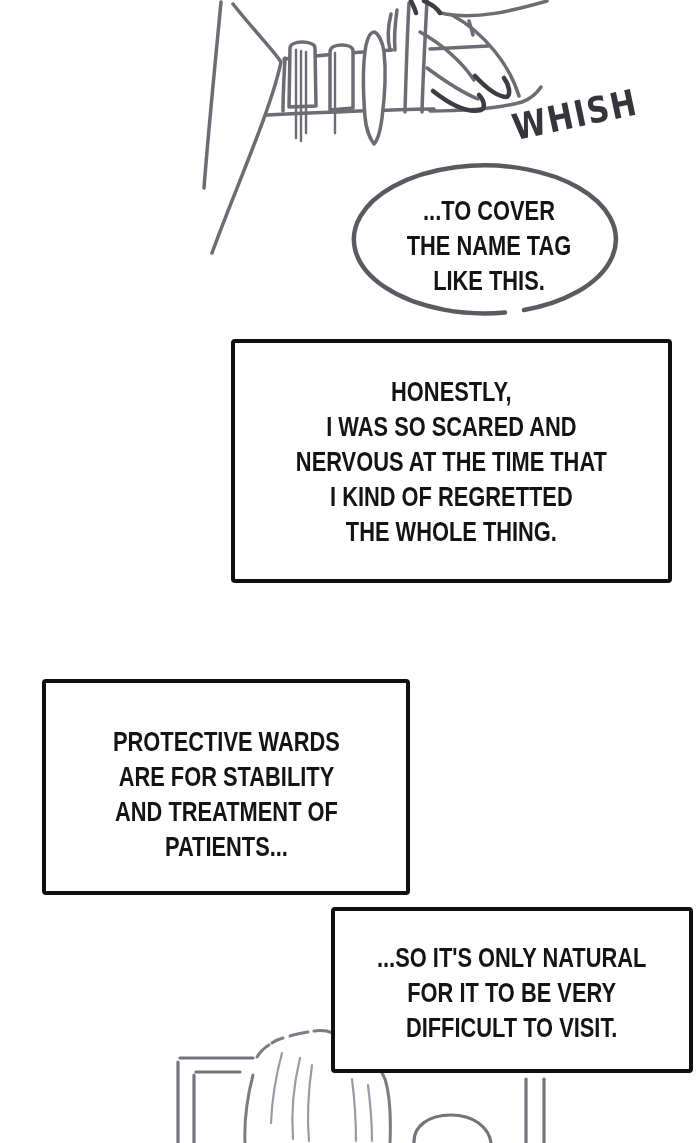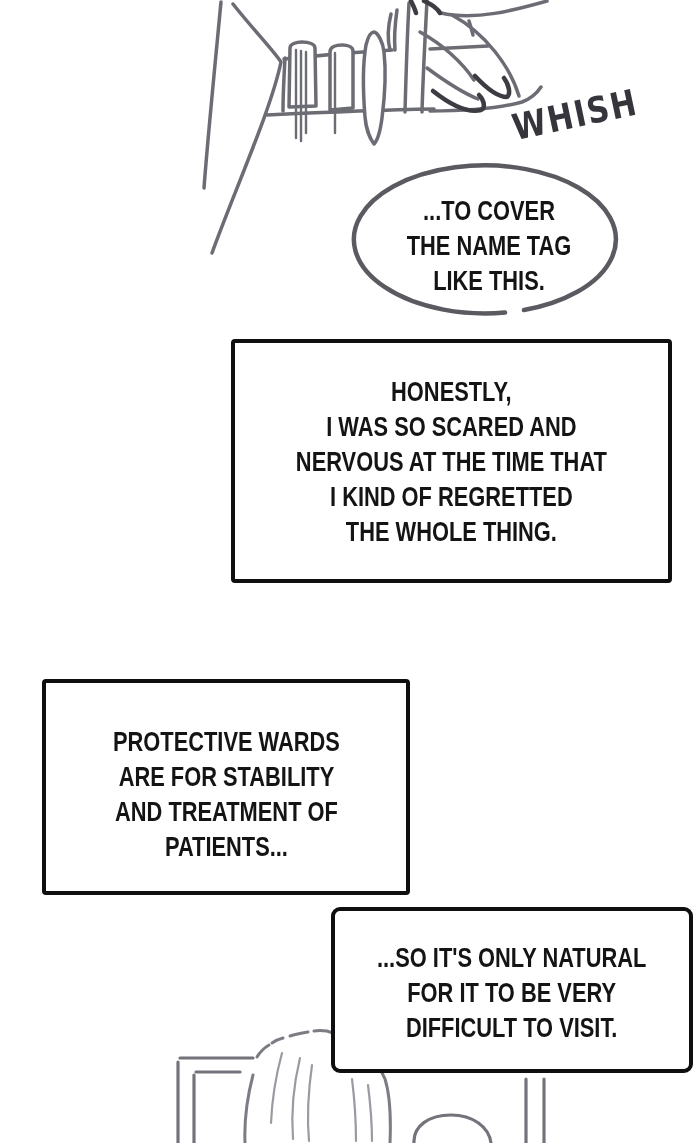--- a/index.html
+++ b/index.html
@@ -55,21 +55,21 @@
     font-size:28px;
     line-height:35px;
     color:#141414;
     text-align:center;
     white-space:pre-line;
     transform:scaleX(0.78);
     transform-origin:center;
   }
   .box1{left:231px;top:339px;width:441px;height:244px;}
   .box2{left:42px;top:679px;width:368px;height:216px;padding-top:14px;}
-  .box3{left:331px;top:907px;width:362px;height:166px;padding-top:4px;border-radius:9px;}
+  .box3{left:331px;top:907px;width:362px;height:166px;padding-top:4px;}
 </style>
 </head>
 <body>
 
 <div class="page">
 
   <svg class="art" style="left:0;top:0;" width="700" height="345" viewBox="0 0 700 345">
     <g stroke="#6c6c74" stroke-width="3.5" fill="none" stroke-linecap="round" stroke-linejoin="round">
       <path d="M221,2 C215,65 208,135 204,188"></path>
       <path d="M233,4 C251,27 274,51 281,62 C271,110 234,192 212,253"></path>

